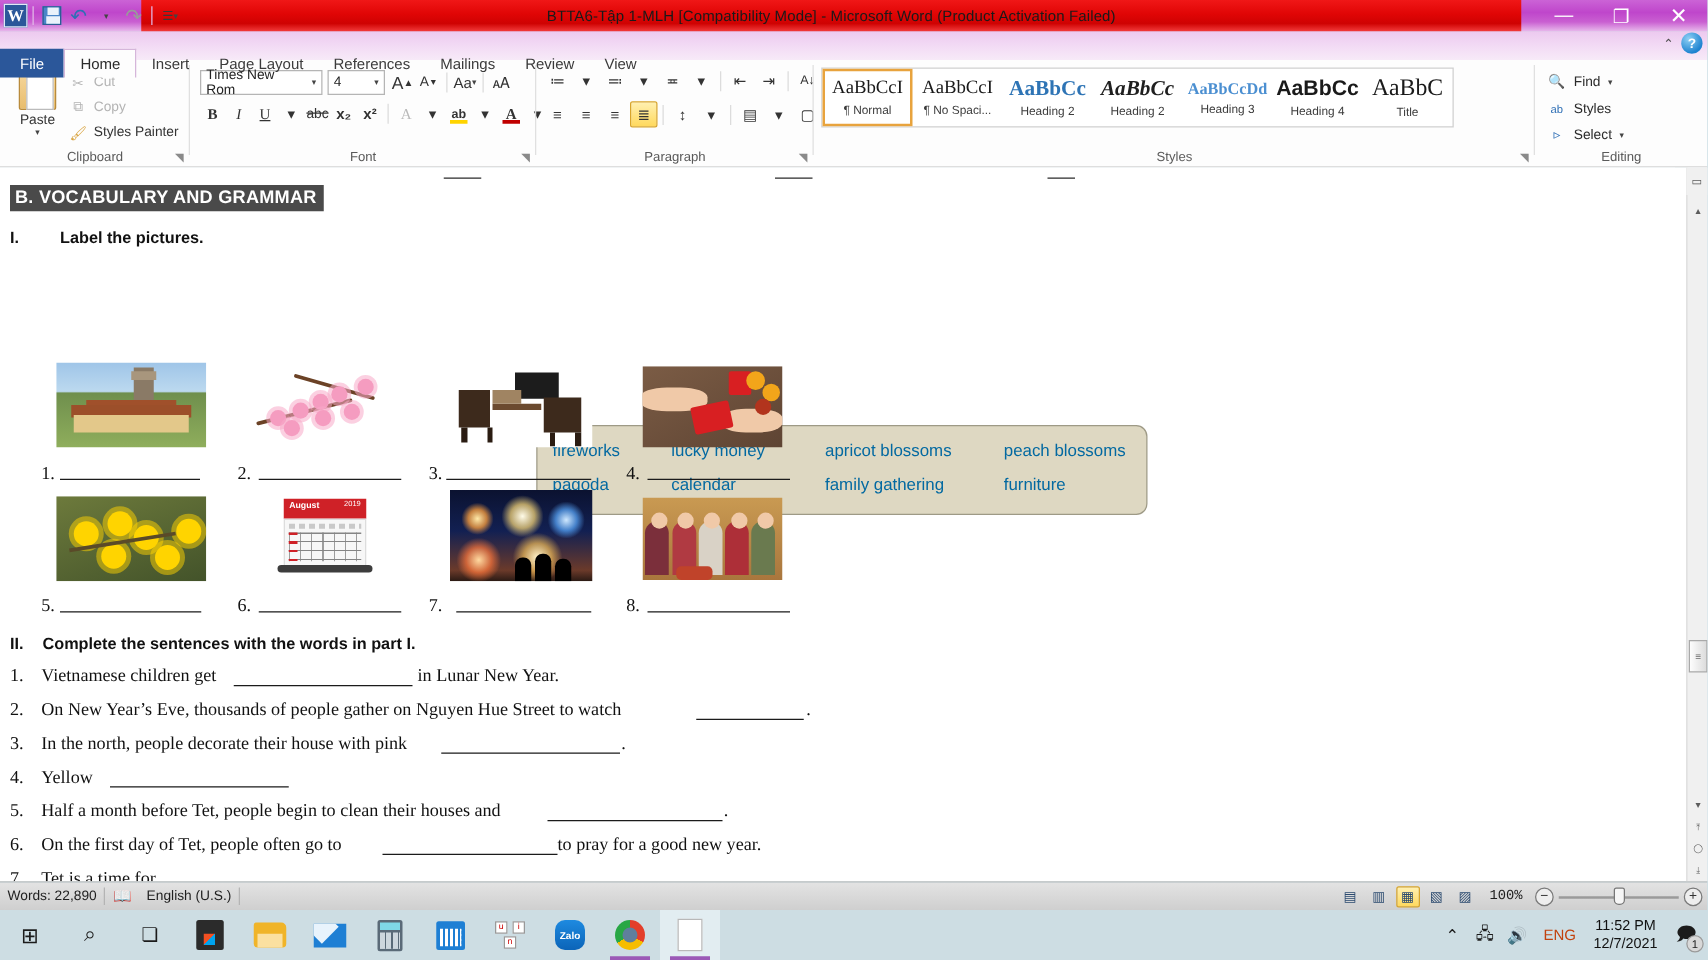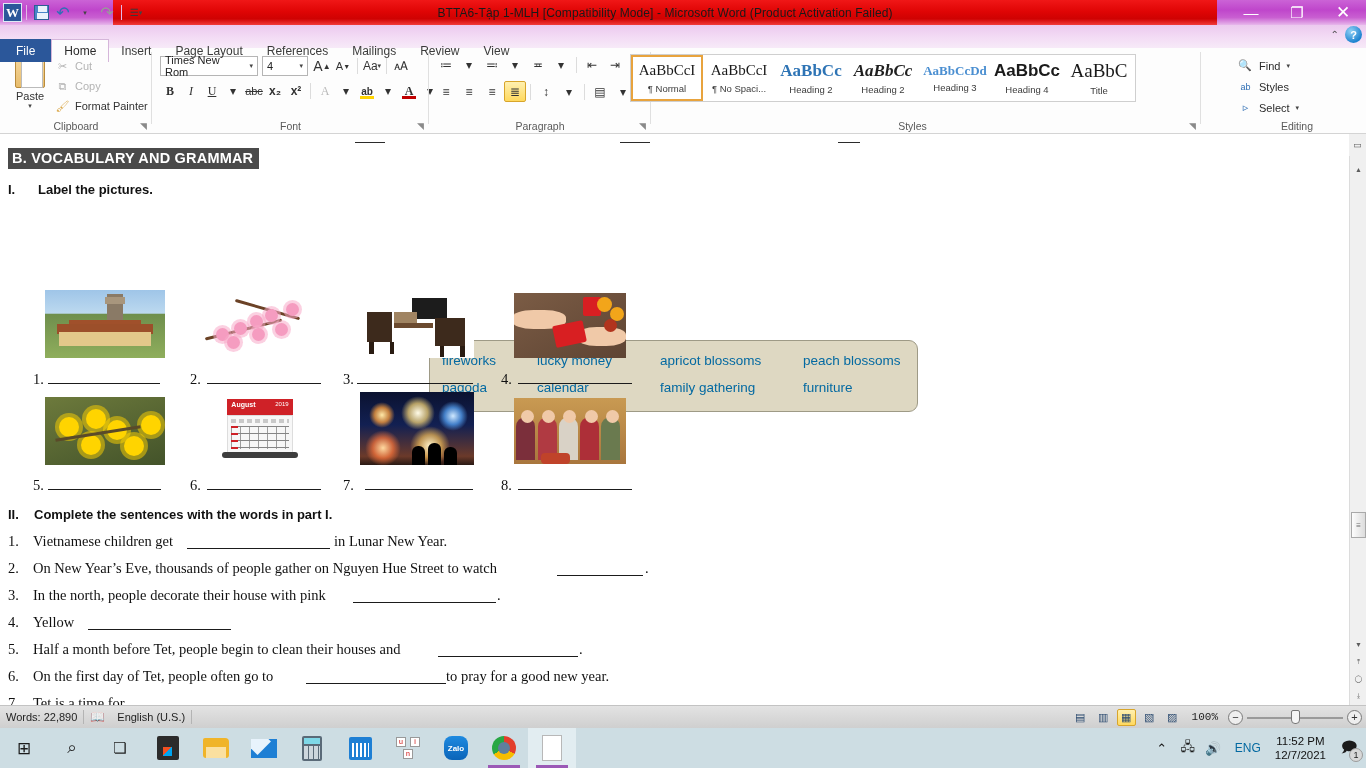--- a/index.html
+++ b/index.html
@@ -141,21 +141,21 @@
   .hl-yellow:after { content:""; position:absolute; left:3px; bottom:2px; width:14px; height:3px; background:#ffd400; }
   .fc-red:after { content:""; position:absolute; left:3px; bottom:2px; width:14px; height:3px; background:#c00000; }
 
   
   .g-para { left:429px; width:222px; }
   .prow { position:absolute; left:6px; display:flex; align-items:center; gap:1px; }
   .pbtn { width:22px;height:21px;display:flex;align-items:center;justify-content:center;font-size:12px;color:#333; }
   .pbtn.sel { background:linear-gradient(180deg,#fff0b0,#ffd95e); border:1px solid #d8a52b; border-radius:2px; }
 
   
-  .g-styles { left:624px; width:577px; }
+  .g-styles { left:651px; width:577px; }
   .stylebox {
     position:absolute; left:6px; top:6px; display:flex; height:48px; align-items:stretch;
     border:1px solid #cfcfcf; background:#fff;
   }
   .sitem {
     width:72px; display:flex; flex-direction:column; align-items:center; justify-content:center;
     border:1px solid transparent;
   }
   .sitem.active { border:2px solid #e8a33d; background:#fff; }
   .spreview { font-family:"Liberation Serif", serif; font-size:15px; color:#1a1a1a; line-height:1; }
@@ -235,21 +235,21 @@
   .taskbar {
     position:absolute; left:0; top:728px; width:1366px; height:40px;
     background:#cddde3; display:flex; align-items:center;
   }
   .tb-icon { width:48px; height:40px; display:flex; align-items:center; justify-content:center; position:relative; }
   .tb-icon.active { background:#e2edf1; }
   .tb-icon.active:after { content:""; position:absolute; left:8px; bottom:0; width:32px; height:3px; background:#9b59b6; }
   .tb-icon.running:after { content:""; position:absolute; left:8px; bottom:0; width:32px; height:3px; background:#9b59b6; }
   .tray { position:absolute; right:0; top:0; height:40px; display:flex; align-items:center; }
   .tray-ico { width:26px; height:40px; display:flex; align-items:center; justify-content:center; font-size:13px; color:#1b1b1b; }
-  .tray-lang { padding:0 8px; font-size:12px; color:#0369a1; }
+  .tray-lang { padding:0 8px; font-size:12px; color:#c2410c; }
   .tray-clock { padding:0 6px; font-size:11.5px; color:#111; text-align:center; line-height:14px; }
   .tray-notif { width:34px; height:40px; display:flex; align-items:center; justify-content:center; position:relative; }
   .notif-badge {
     position:absolute; right:3px; bottom:6px; width:14px; height:14px; border-radius:50%;
     background:#d8d8d8; border:1px solid #9b9b9b; color:#222;
     font-size:9px; display:flex; align-items:center; justify-content:center;
   }
 
   
   .ph { width:100%; height:100%; position:relative; }
@@ -341,21 +341,21 @@
         <div class="clip-item">
           <span class="ico-sm">✂</span>
           <span>Cut</span>
         </div>
         <div class="clip-item">
           <span class="ico-sm">⧉</span>
           <span>Copy</span>
         </div>
         <div class="clip-item enabled">
           <span class="ico-sm" style="color:#d9a441;">🖌</span>
-          <span>Format Painter</span>
+          <span>Styles Painter</span>
         </div>
       </div>
       <div class="glabel">Clipboard</div>
       <div class="dlaunch">◥</div>
       <div class="gsep"></div>
     </div>
 
     <div class="rgroup g-font">
       <div class="fontbox" style="left:8px; width:98px;">
         <span class="val">Times New Rom</span>
@@ -490,21 +490,21 @@
   <div class="docarea">
     <div class="docpage">
 
       <div class="cutline" style="left:355px; top:8px; width:30px;"></div>
       <div class="cutline" style="left:620px; top:8px; width:30px;"></div>
       <div class="cutline" style="left:838px; top:8px; width:22px;"></div>
 
       <div class="secheading">B.  VOCABULARY AND GRAMMAR</div>
 
       <div class="numline bold-hd" style="left:8px; top:48px;">I.</div>
-      <div class="numline bold-hd" style="left:22px; top:48px;padding-left:16px;">Label the pictures.</div>
+      <div class="numline bold-hd" style="left:32px; top:48px;padding-left:16px;">Label the pictures.</div>
 
       <div class="wordbox">
         <div class="w" style="left:12px; top:12px;">fireworks</div>
         <div class="w" style="left:107px; top:12px;">lucky money</div>
         <div class="w" style="left:230px; top:12px;">apricot blossoms</div>
         <div class="w" style="left:373px; top:12px;">peach blossoms</div>
         <div class="w" style="left:12px; top:39px;">pagoda</div>
         <div class="w" style="left:107px; top:39px;">calendar</div>
         <div class="w" style="left:230px; top:39px;">family gathering</div>
         <div class="w" style="left:373px; top:39px;">furniture</div>

